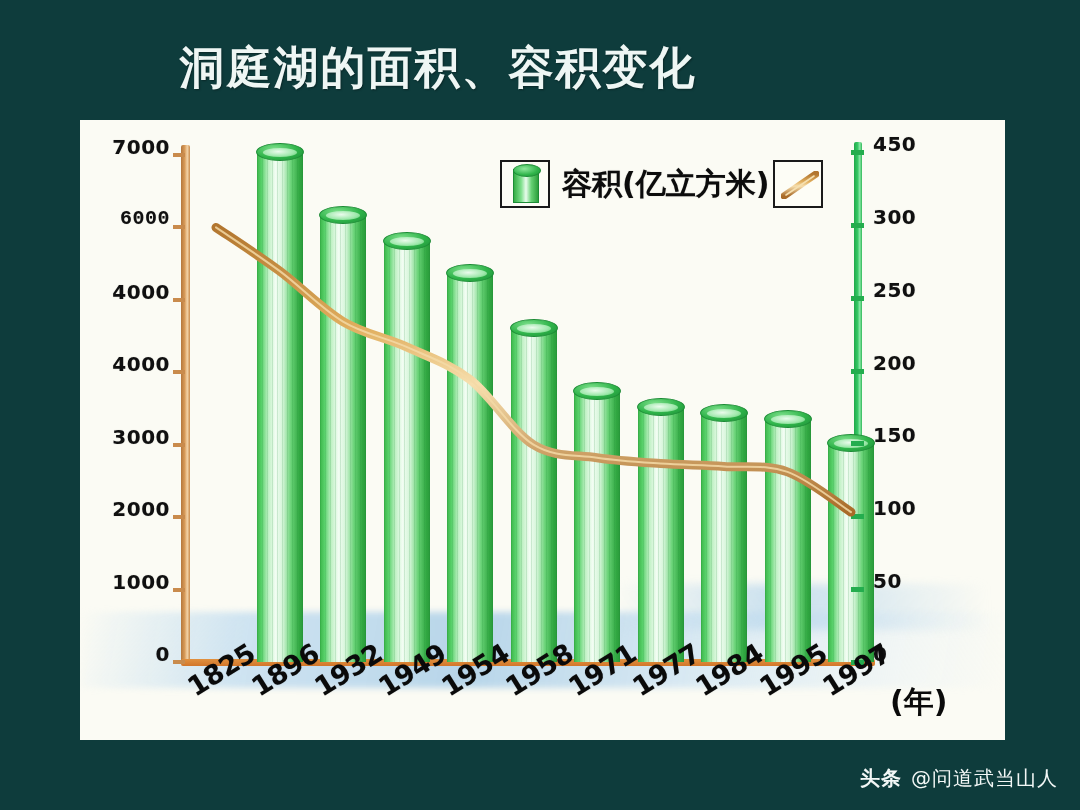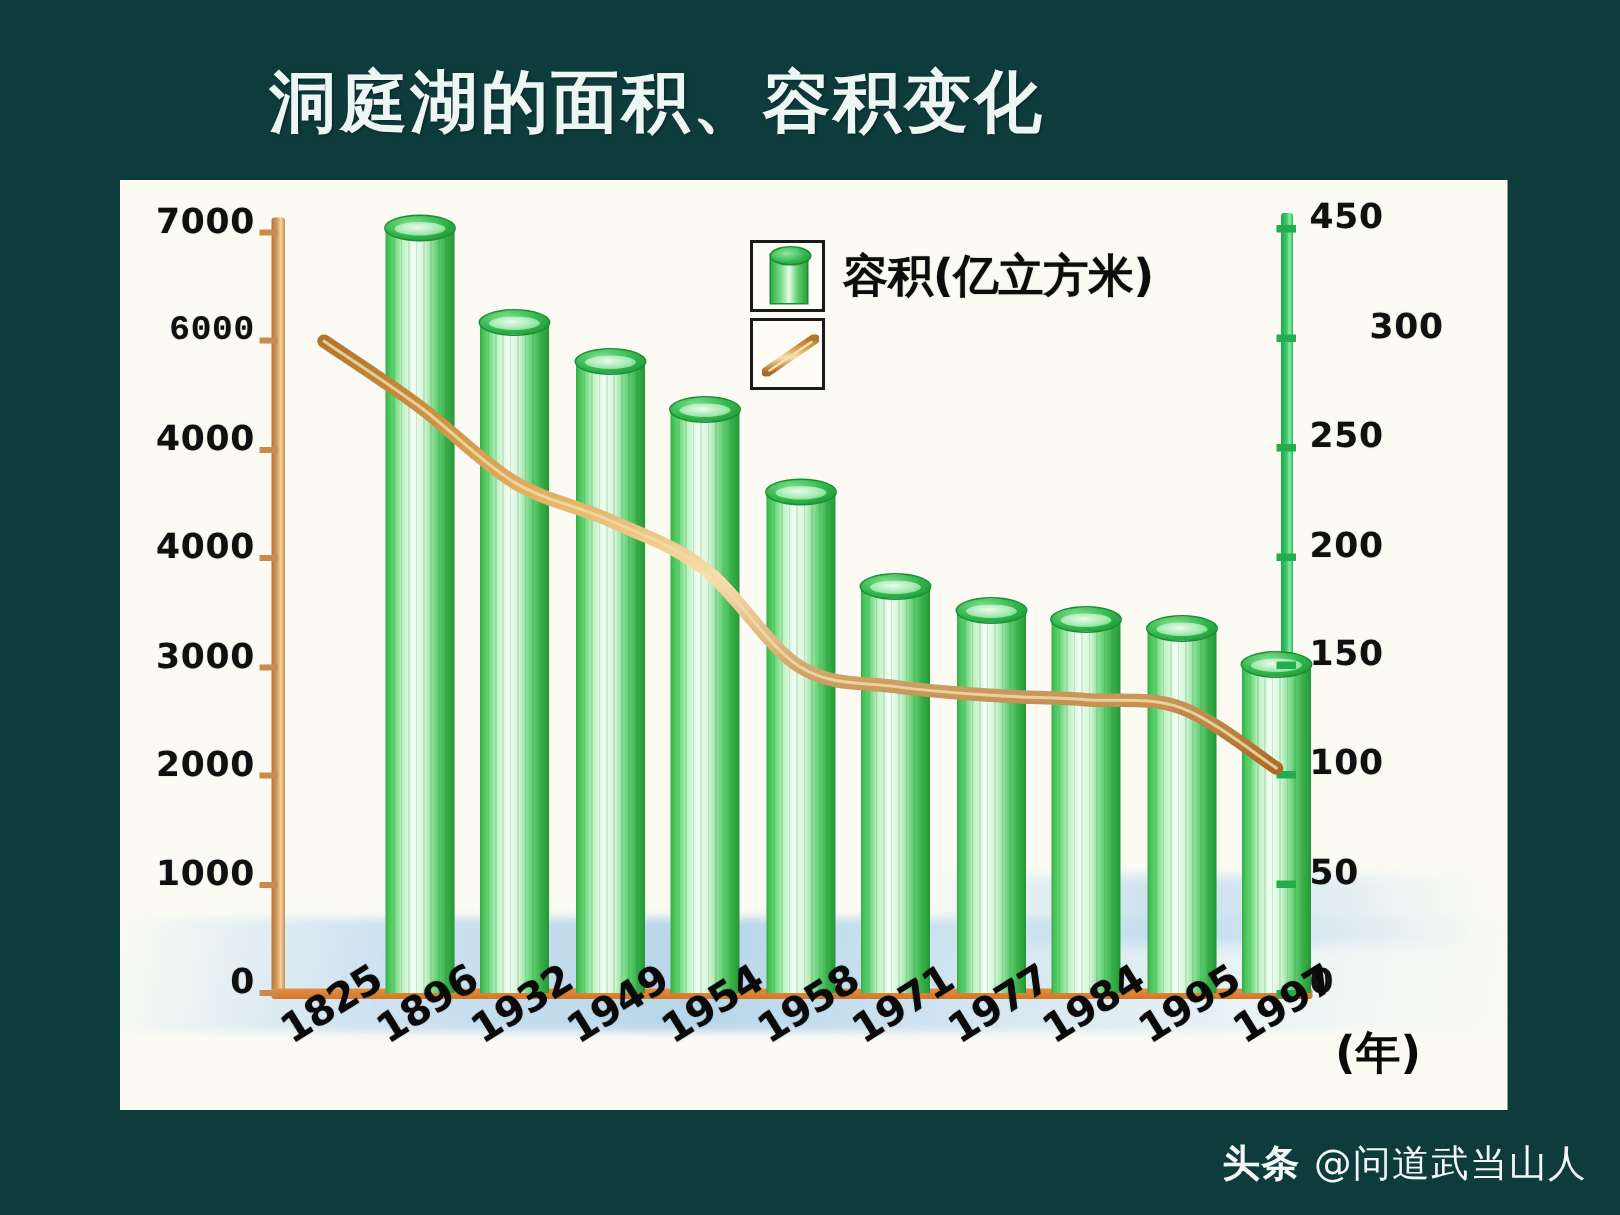--- a/index.html
+++ b/index.html
@@ -75,21 +75,21 @@
     background: #c98b4c;
   }
   .tick-r {
     position: absolute; left: 771px; width: 13px; height: 5px;
     background: #24ad4e;
   }
 
   .lbl {
     position: absolute;
     color: #101010;
-    font-size: 23px;
+    font-size: 20px;
     font-weight: 700;
     font-family: "DejaVu Sans", "Liberation Sans", sans-serif;
     white-space: nowrap;
     letter-spacing: .5px;
     text-shadow: 0 0 1px rgba(0,0,0,.25);
   }
   .lbl-left  { right: 835px; text-align: right; }
   .lbl-right { left: 793px; }
 
   
@@ -122,21 +122,21 @@
     position: absolute; inset: 0;
     background: repeating-linear-gradient(90deg,
         rgba(20,130,45,.28) 0px, rgba(20,130,45,.28) 1px,
         rgba(255,255,255,0) 1px, rgba(255,255,255,0) 5px);
     opacity: .55;
   }
 
   
   .legend {
     position: absolute; left: 420px; top: 40px;
-    display: flex; flex-direction: column; gap: 4px;
+    display: flex; flex-direction: row; gap: 4px;
   }
   .legend-row { display: flex; align-items: center; gap: 12px; }
   .legend-key {
     width: 50px; height: 48px; border: 2px solid #1a1a1a;
     background: #fdfdf6; position: relative; flex: none;
   }
   .key-cyl {
     position: absolute; left: 11px; top: 7px; width: 26px; height: 34px;
     background: linear-gradient(90deg,#36ae45,#7fe08d 30%,#e9fced 50%,#67d175 72%,#2da03d);
     border: 1px solid #1d8c36;
@@ -174,21 +174,21 @@
   .xunit {
     position: absolute; left: 810px; top: 562px;
     color: #0a0a0a; font-size: 30px; font-weight: 700;
     font-family: "DejaVu Sans", "Liberation Sans", sans-serif;
     white-space: nowrap;
   }
 
   
   .watermark {
     position: absolute; right: 22px; bottom: 18px;
-    color: #f2f7f6; font-size: 25px; font-weight: 700;
+    color: #f2f7f6; font-size: 20px; font-weight: 700;
     font-family: "DejaVu Sans", "Liberation Sans", sans-serif;
     letter-spacing: 1px;
     display: flex; align-items: center; gap: 9px;
   }
   .wm-handle { font-weight: 400; }
 </style>
 </head>
 <body>
 
 <div id="root">
@@ -272,21 +272,21 @@
           <div class="lbl lbl-left" style="top: 377.143px;">2000</div>
           <div class="tick-l" style="top: 467.571px;"></div>
           <div class="lbl lbl-left" style="top: 449.571px;">1000</div>
           <div class="tick-l" style="top: 540px;"></div>
           <div class="lbl lbl-left" style="top: 522px;">0</div>
         </div>
       <div id="ticks-right">
           <div class="tick-r" style="top: 30px;"></div>
           <div class="lbl lbl-right" style="top: 12px;">450</div>
           <div class="tick-r" style="top: 102.857px;"></div>
-          <div class="lbl lbl-right" style="top: 84.8571px; margin-left: 40px;">300</div>
+          <div class="lbl lbl-right" style="top: 84.8571px;">300</div>
           <div class="tick-r" style="top: 175.714px;"></div>
           <div class="lbl lbl-right" style="top: 157.714px;">250</div>
           <div class="tick-r" style="top: 248.571px;"></div>
           <div class="lbl lbl-right" style="top: 230.571px;">200</div>
           <div class="tick-r" style="top: 321.429px;"></div>
           <div class="lbl lbl-right" style="top: 303.429px;">150</div>
           <div class="tick-r" style="top: 394.286px;"></div>
           <div class="lbl lbl-right" style="top: 376.286px;">100</div>
           <div class="tick-r" style="top: 467.143px;"></div>
           <div class="lbl lbl-right" style="top: 449.143px;">50</div>

